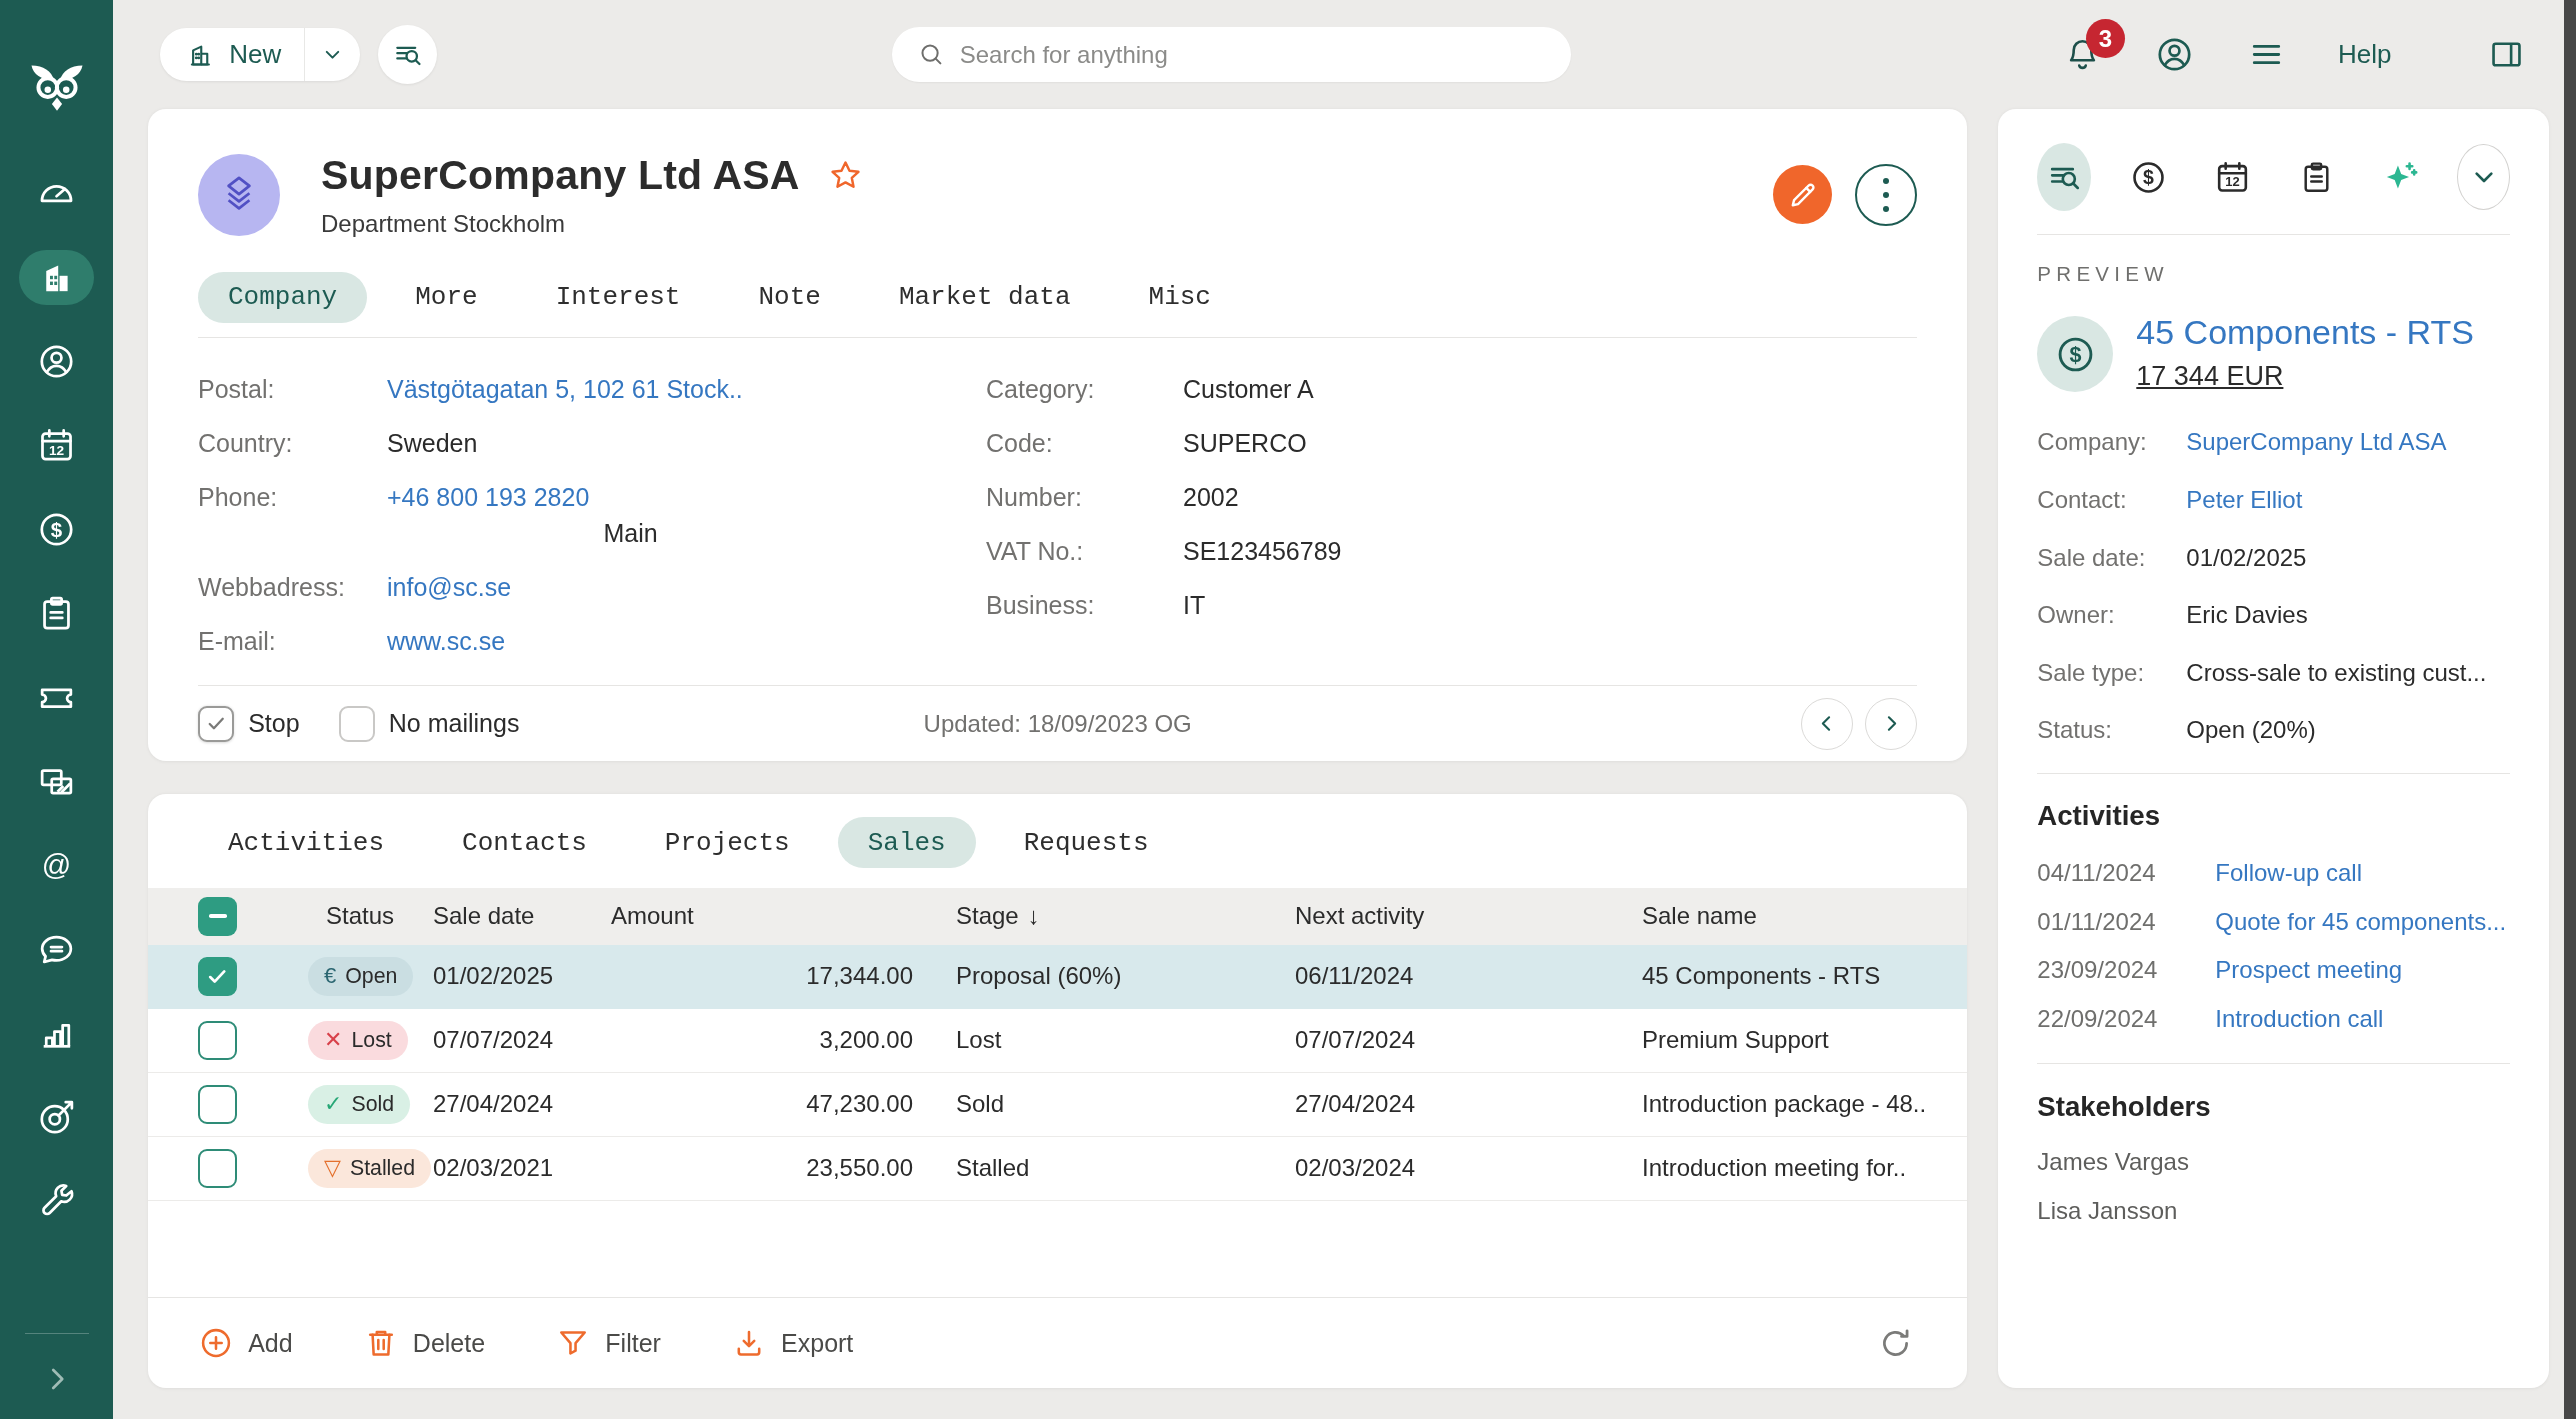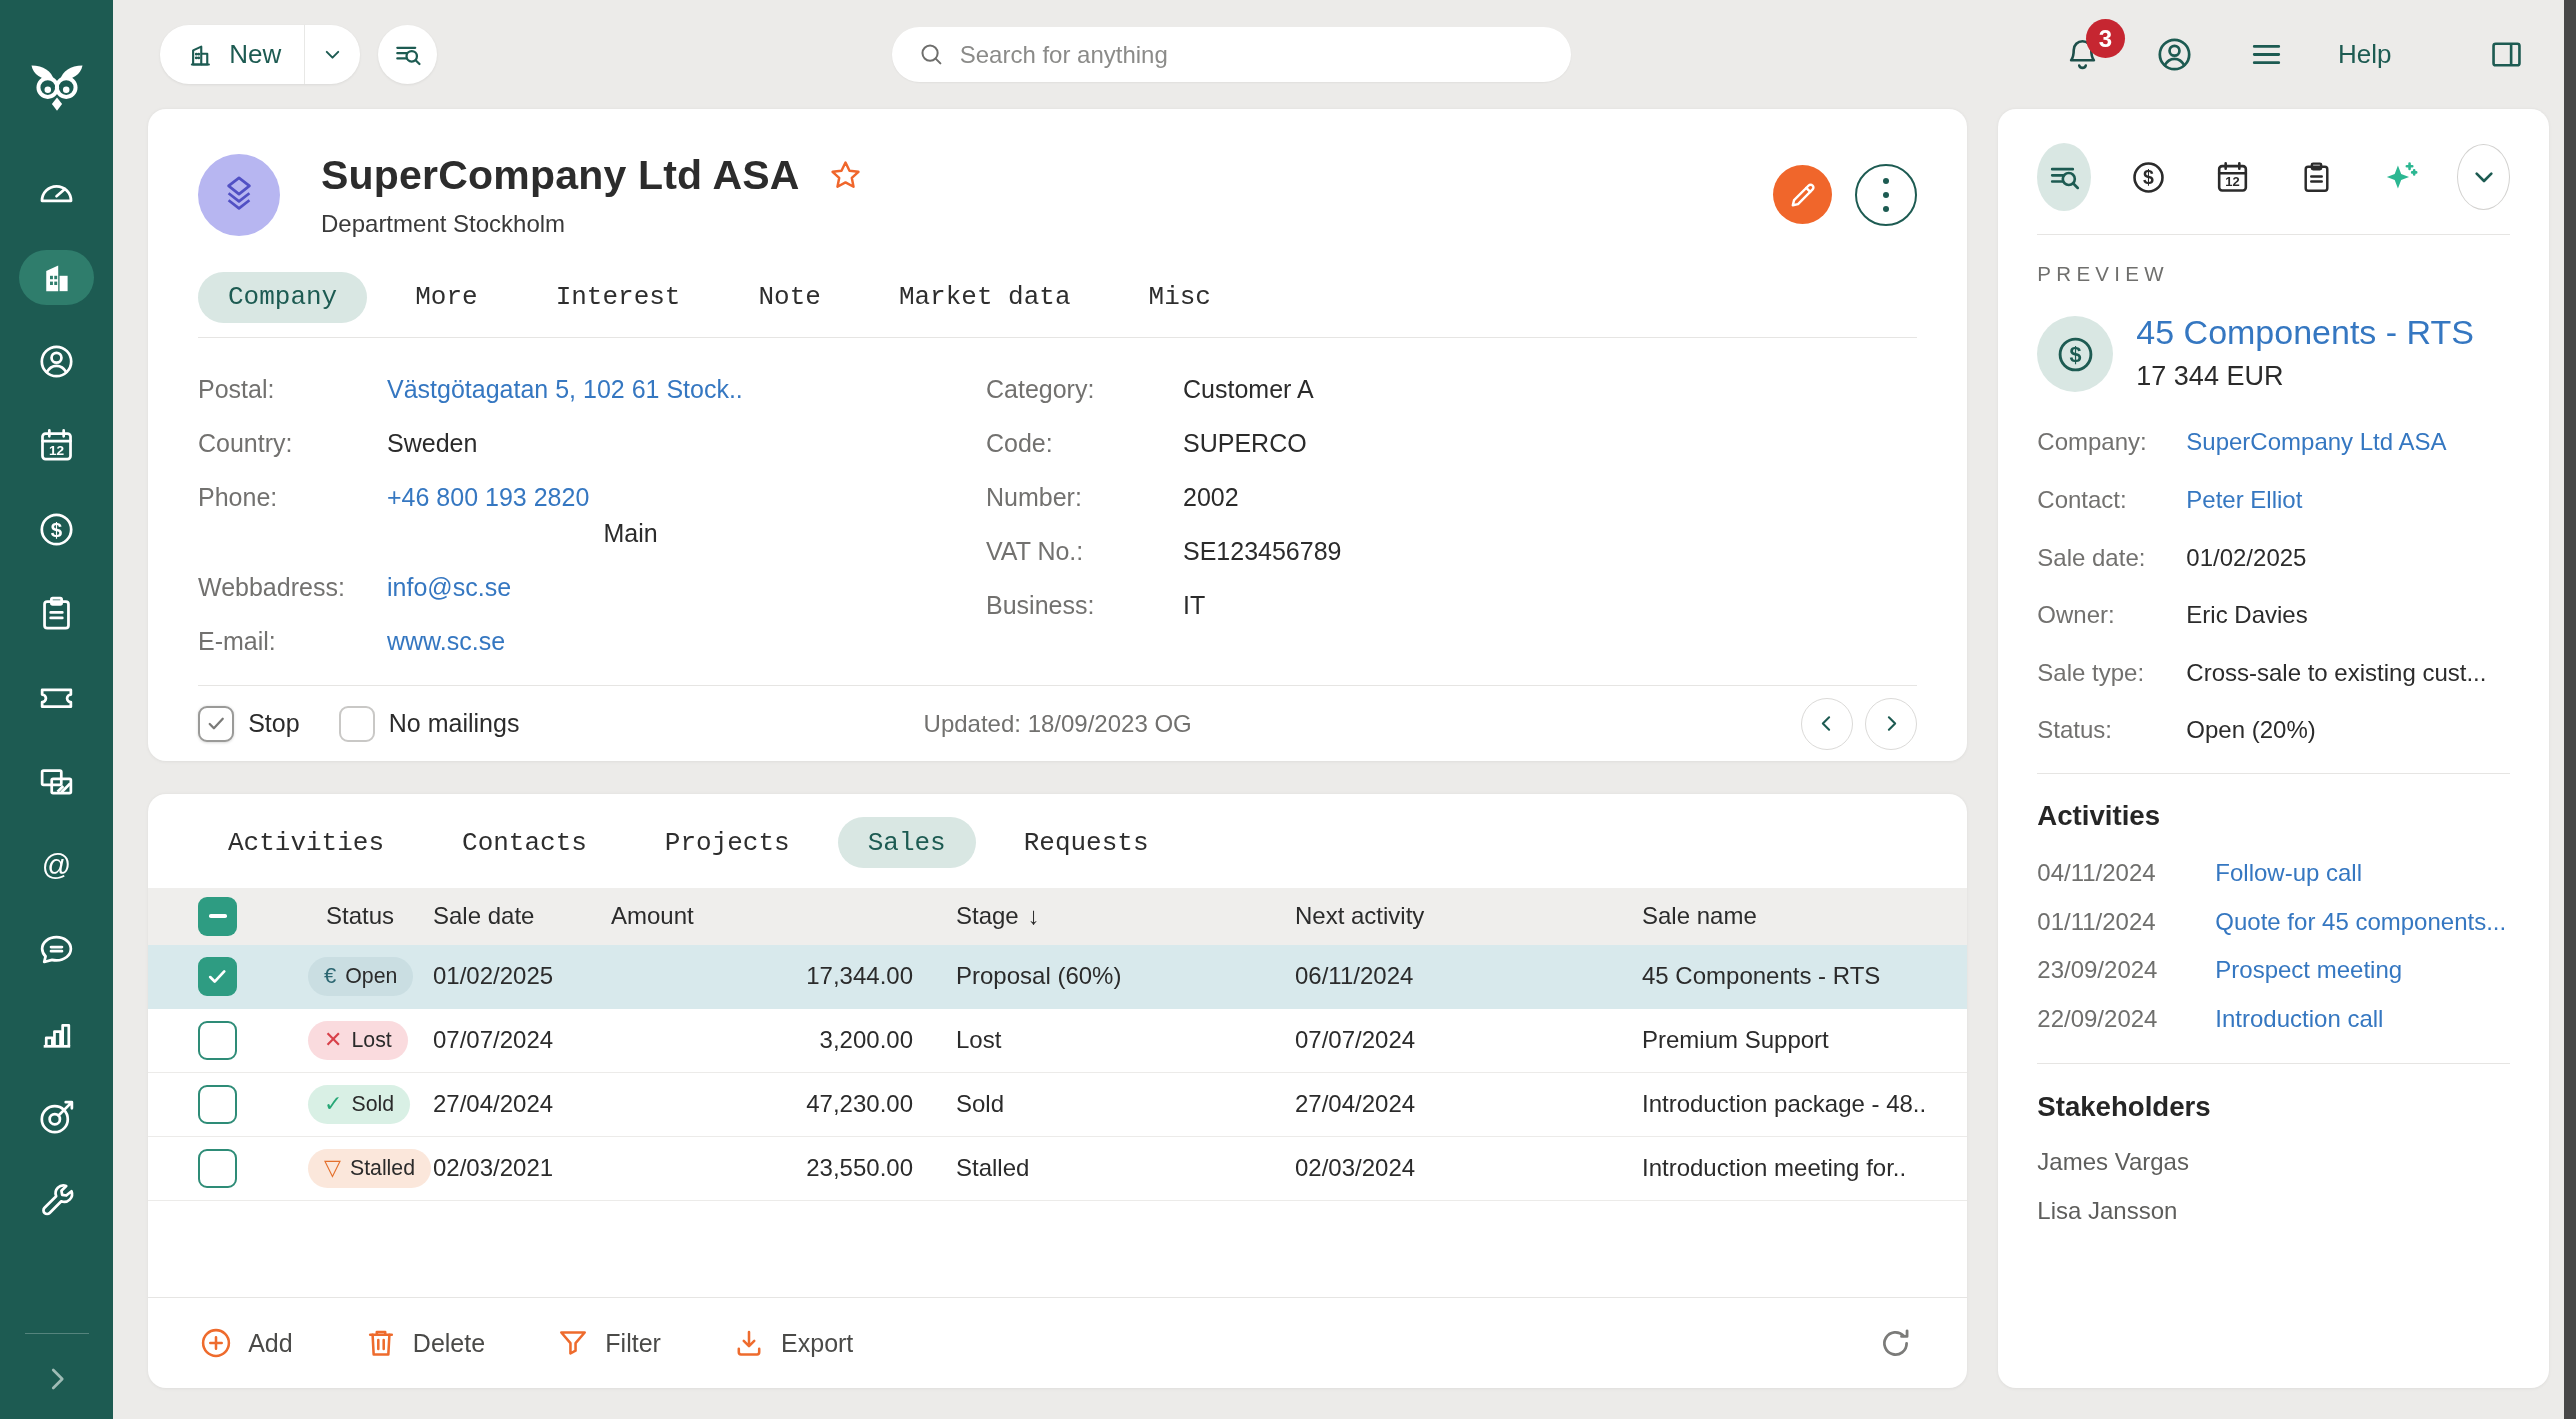--- a/index.html
+++ b/index.html
@@ -26,21 +26,21 @@
   .rail-item.active { background:#2F7D6C; }
   .rail-item svg { width:41px; height:41px; }
   .rail-bottom { margin-top:auto; width:100%; display:flex; flex-direction:column; align-items:center; padding-bottom:23px; }
   .rail-divider { width:64px; height:0.9px; background:rgba(255,255,255,.25); margin-bottom:27px; }
   .rail-expand { color:#8FB5AD; }
 
   
   .main { flex:1; display:flex; flex-direction:column; min-width:0; }
   .topbar { height:109px; display:flex; align-items:center; position:relative; padding-left:47px; flex-shrink:0; }
   .pillbtn {
-    background:#fff; border-radius:29px; height:59px; display:flex; align-items:center;
+    background:#fff; border-radius:29px; height:53px; display:flex; align-items:center;
     box-shadow:0 0.9px 2.7px rgba(0,0,0,.07); color:#1D5B52; cursor:pointer;
   }
   .newbtn .seg1 { display:flex; align-items:center; gap:14.2px; padding:0 23px 0 25px; height:100%; }
   .newbtn .sep { width:0.9px; height:100%; background:#E8E8E6; }
   .newbtn .seg2 { width:55px; height:100%; display:flex; align-items:center; justify-content:center; }
   .newbtn svg.b { width:30px; height:30px; }
   .newbtn .lbl { font-size:26px; color:#1D5B52; }
   .roundbtn {
     width:59px; height:59px; border-radius:50%; background:#fff; margin-left:18px;
     display:flex; align-items:center; justify-content:center; color:#1D5B52;
@@ -186,21 +186,21 @@
     display:flex; align-items:center; justify-content:center; color:#1D5B52; cursor:pointer;
   }
   .pv-div { margin-top:23px; }
   .pv-label { margin-top:27px; font-size:20.5px; letter-spacing:5.3px; color:#6F6F6D; }
   .pv-sale { margin-top:27px; display:flex; align-items:flex-start; gap:23px; }
   .pv-salecircle {
     width:76px; height:76px; border-radius:50%; background:#D9E7E3; color:#1D5B52;
     display:flex; align-items:center; justify-content:center; flex-shrink:0; margin-top:3.6px;
   }
   .pv-saletitle { font-size:34px; color:#3577C1; cursor:pointer; }
-  .pv-saleamount { font-size:27px; color:#2B2B2B; margin-top:9px; }
+  .pv-saleamount { font-size:27px; color:#2B2B2B; margin-top:9px;text-decoration:underline; }
   .pv-fields { margin-top:36px; display:flex; flex-direction:column; gap:30px; }
   .pv-frow { display:flex; font-size:24px; line-height:27.6px; }
   .pv-frow .flabel { width:149px; }
   .pv-h { font-size:27.6px; font-weight:bold; color:#262626; }
   .pv-acts { margin-top:27px; display:flex; flex-direction:column; gap:20.5px; }
   .pv-arow { display:flex; font-size:24px; }
   .pv-arow .adate { width:178px; color:#6F6F6D; flex-shrink:0; }
   .pv-stake { margin-top:25px; display:flex; flex-direction:column; gap:21.3px; font-size:24px; color:#5E5E5C; }
 
   .scrollstrip { width:12.5px; background:#474747; flex-shrink:0; }

